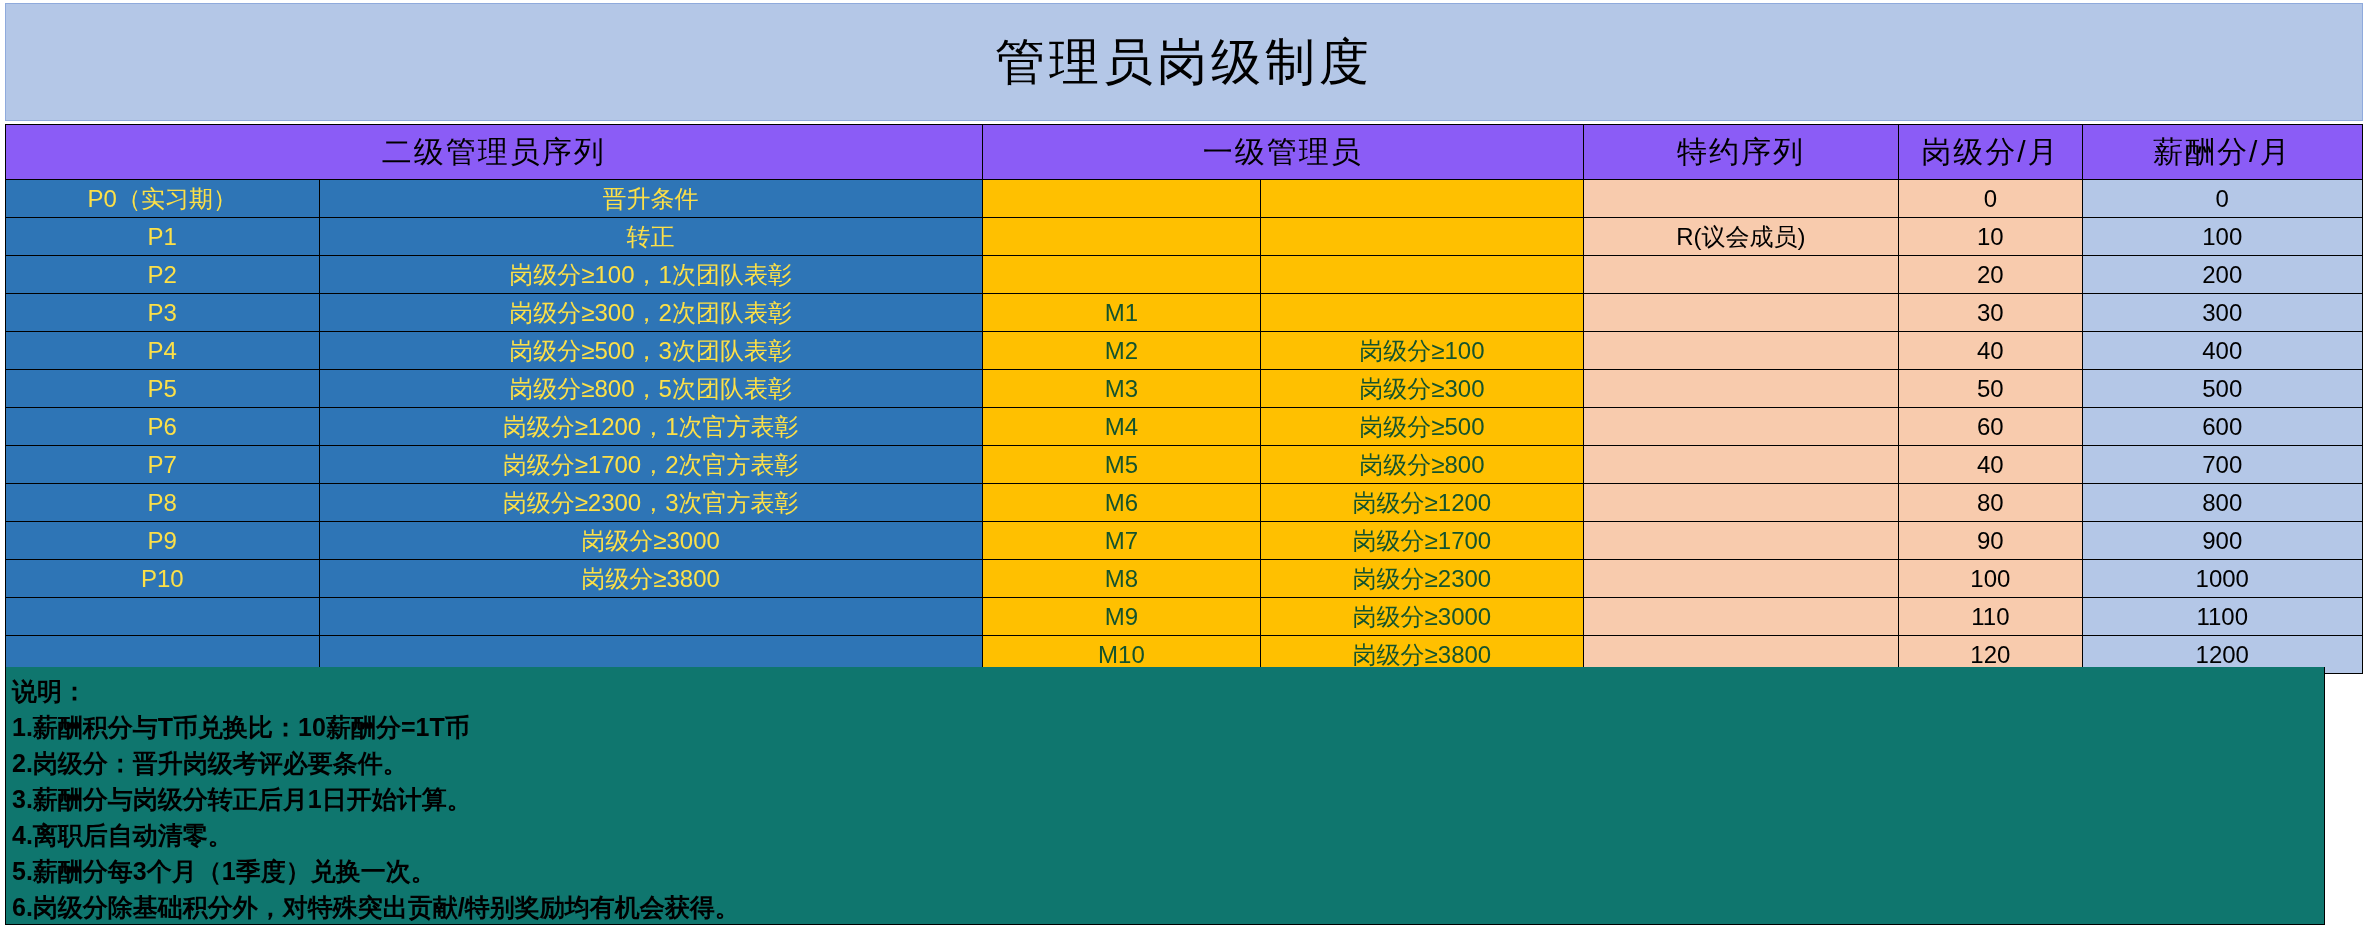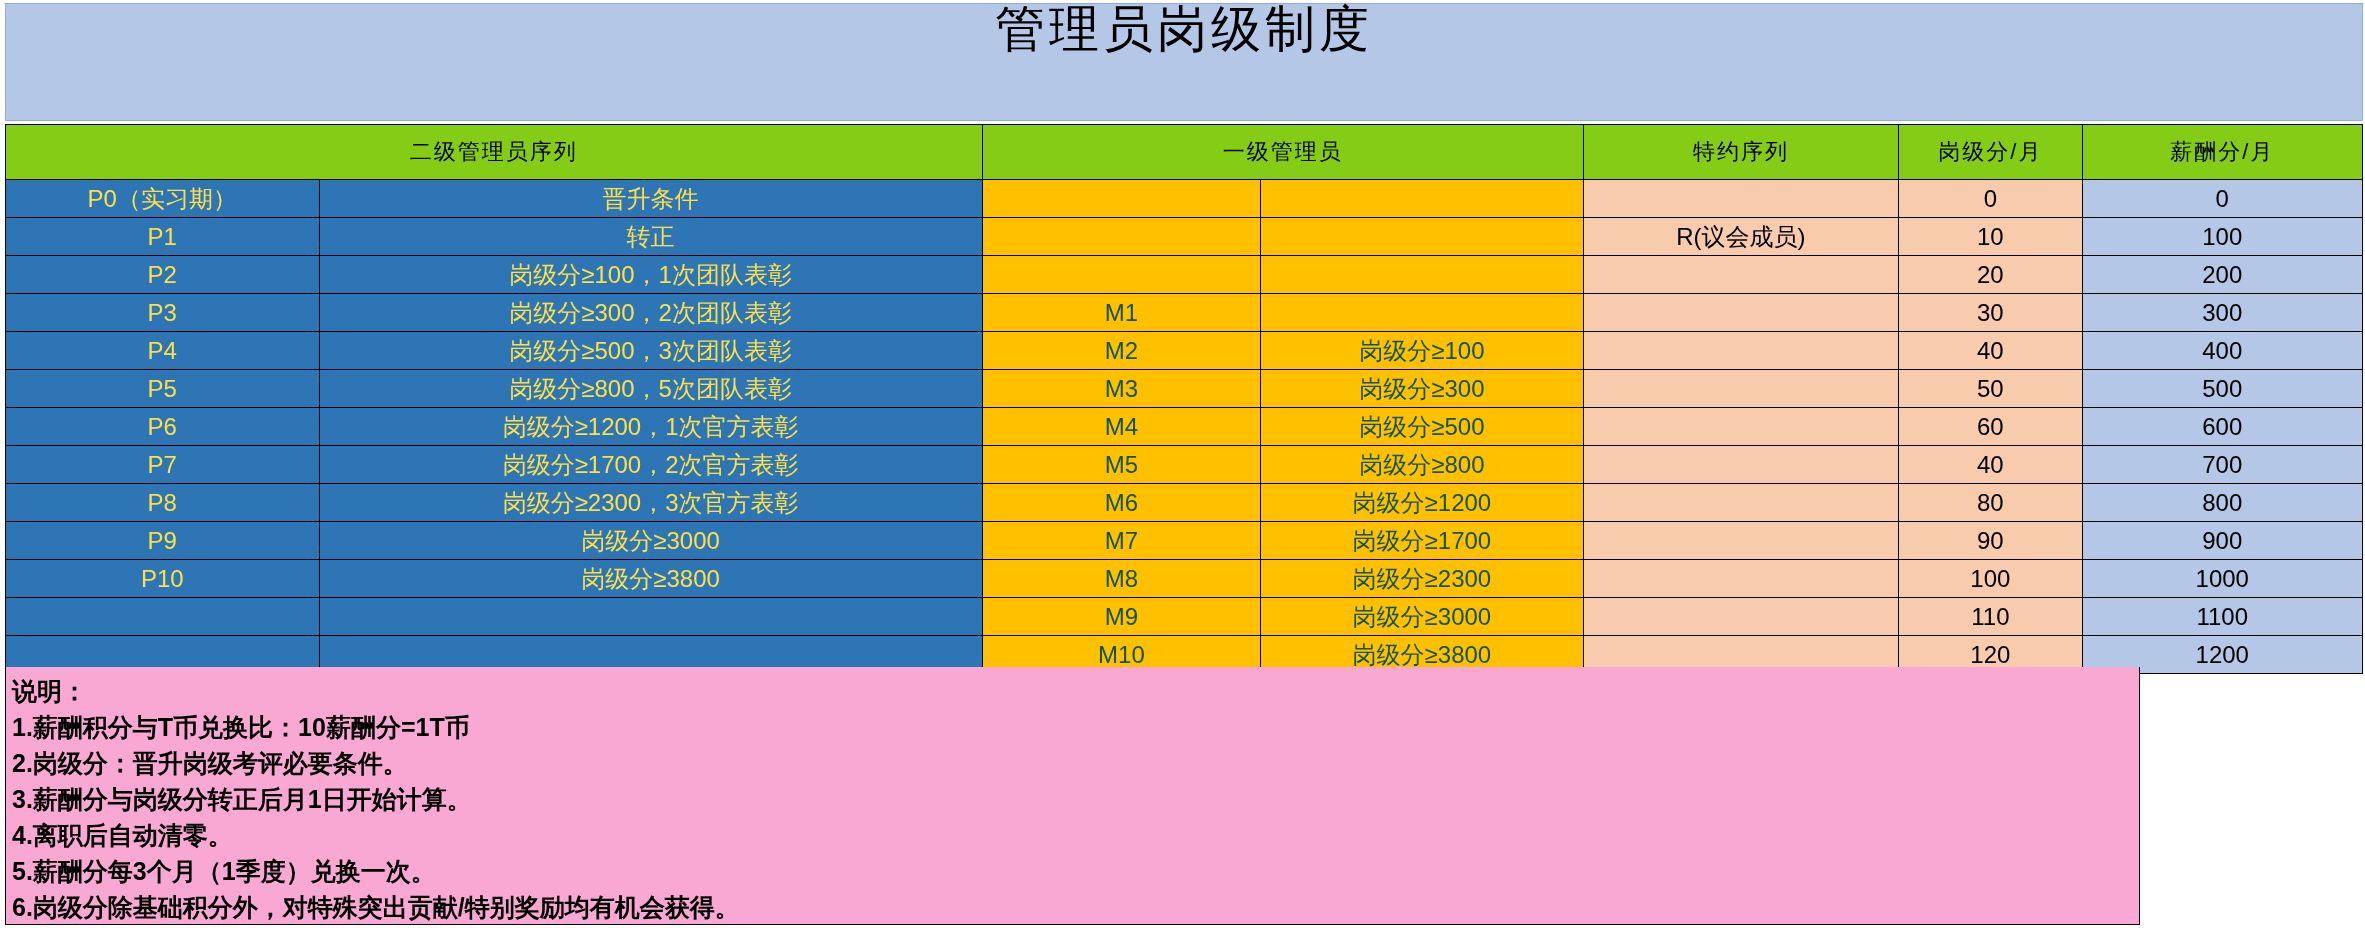--- a/index.html
+++ b/index.html
@@ -26,21 +26,21 @@
   .title-band {
     position: absolute;
     left: 5px;
     top: 3px;
     width: 2358px;
     height: 118px;
     background: #B4C7E7;
     border: 1px solid #8FAADC;
     box-sizing: border-box;
     display: flex;
-    align-items: flex-start;
+    align-items: center;
     justify-content: center;
   }
   .title-text {
     font-size: 50px;
     color: #000000;
     letter-spacing: 4px;
     line-height: 1;
     white-space: nowrap;
   }
 
@@ -68,48 +68,48 @@
   .c-pcond  { width: 662px; }
   .c-m      { width: 278px; }
   .c-mcond  { width: 322px; }
   .c-spec   { width: 315px; }
   .c-gang   { width: 183px; }
   .c-xin    { width: 280px; }
 
   
   .hdr td {
     height: 54px;
-    background: #84cc16;
+    background: #8b5cf6;
     color: #000000;
-    font-size: 22px;
+    font-size: 30px;
     letter-spacing: 2px;
   }
 
   
   .grid tbody td {
     height: 37px;
     font-size: 24px;
   }
 
   .cell-blue  { background: #2E75B6; color: #fde047; }
   .cell-gold  { background: #FFC000; color: #14532d; }
   .cell-peach { background: #F8CBAD; color: #000000; }
   .cell-lblue { background: #B4C7E7; color: #000000; }
 
   
   .notes {
     position: absolute;
     left: 5px;
     top: 667px;
-    width: 2135px;
+    width: 2320px;
     height: 258px;
     box-sizing: border-box;
     border: 1px solid #000000;
     border-top: none;
-    background: #f9a8d4;
+    background: #0f766e;
     padding: 6px 0 0 6px;
   }
   .note-line {
     font-size: 25px;
     font-weight: bold;
     color: #000000;
     line-height: 36px;
     white-space: nowrap;
   }
 </style>

